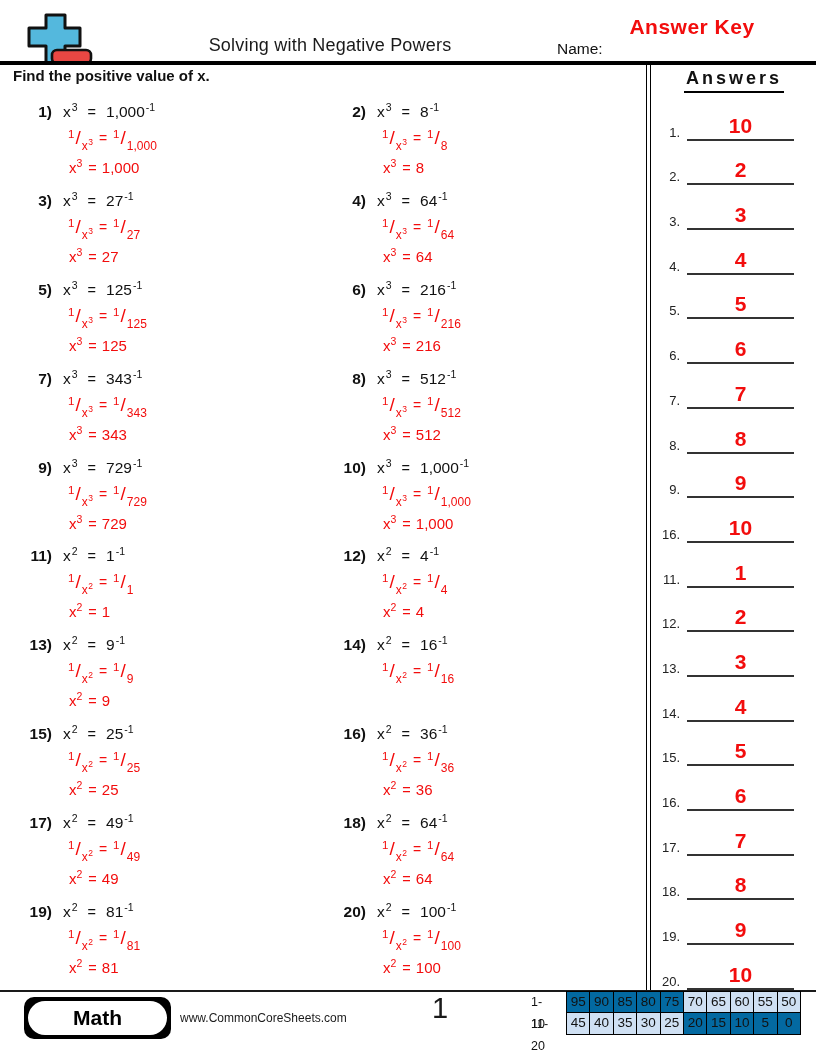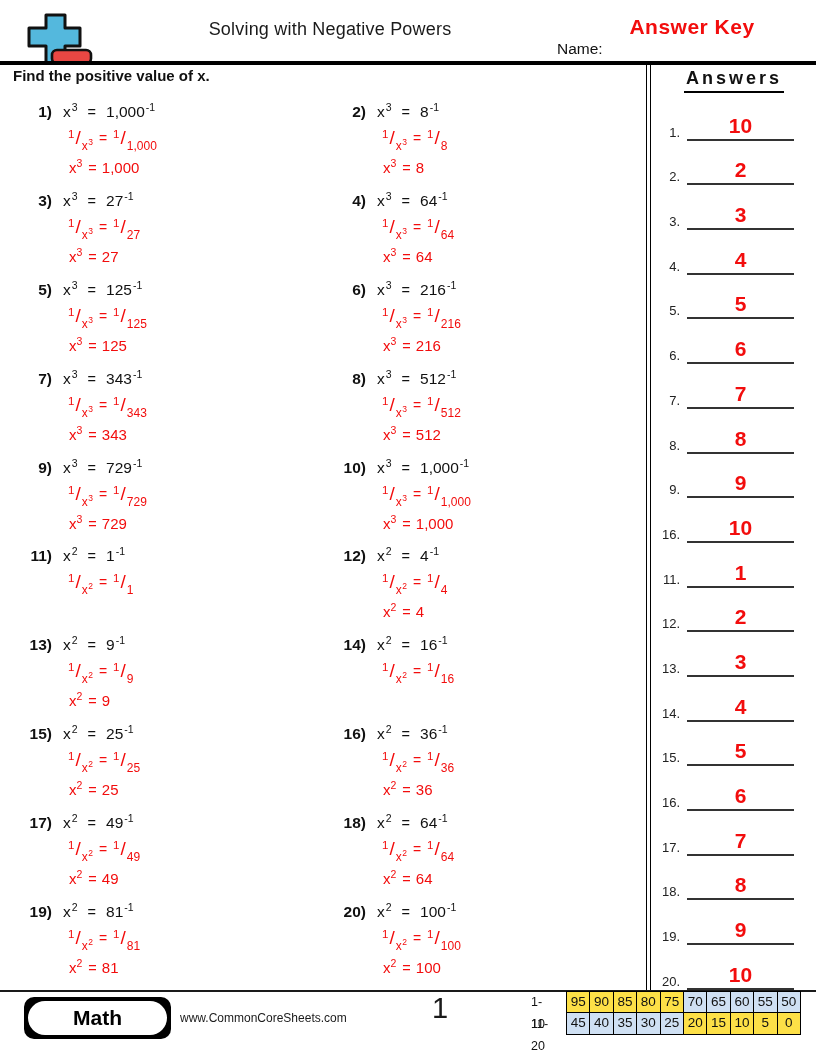--- a/index.html
+++ b/index.html
@@ -2,21 +2,21 @@
 <html><head>
 <meta charset="utf-8">
 <style>
   * { margin:0; padding:0; box-sizing:border-box; }
   html,body { background:#fff; }
   body { font-family:"Liberation Sans", sans-serif; color:#111; }
   .page { position:relative; width:816px; height:1056px; background:#fff; overflow:hidden; margin:0 auto; }
 
   
   .logo { position:absolute; left:24px; top:13px; }
-  .page-title { position:absolute; left:140px; top:19px; width:380px; text-align:center;
+  .page-title { position:absolute; left:140px; top:35px; width:380px; text-align:center;
                 font-size:18px; color:#1a1a1a; letter-spacing:0.2px; }
   .name-label { position:absolute; left:557px; top:40px; font-size:15.5px; }
   .answer-key { position:absolute; left:608px; top:15px; width:168px; text-align:center;
                 font-size:21px; font-weight:bold; color:#f20d0d; letter-spacing:0.5px; }
   .header-rule { position:absolute; left:0; top:61px; width:816px; height:3.5px; background:#000; }
 
   .instructions { position:absolute; left:13px; top:67px; font-size:15px; font-weight:bold; }
 
   
   .divider { position:absolute; left:646px; top:61px; height:930px; width:5px;
@@ -60,21 +60,21 @@
                          background:#fff; border-radius:18px;
                          display:flex; align-items:center; justify-content:center; }
   .subject-badge .pill span { font-size:21px; font-weight:bold; color:#000; }
   .website { position:absolute; left:180px; top:1011px; font-size:12px; color:#1a1a1a; }
   .page-number { position:absolute; left:420px; top:992px; width:40px; text-align:center;
                  font-size:29px; color:#1a1a1a; }
   .score-table { position:absolute; left:531px; top:991px; width:283px; }
   .score-row { display:flex; height:22px; align-items:stretch; }
   .score-label { width:36px; font-size:12.5px; line-height:22px; padding-right:17px; }
   .score-cell { width:24.4px; border:1px solid #000; margin-left:-1px; text-align:center;
-                font-size:13.5px; line-height:20px; background:#fde047; }
+                font-size:13.5px; line-height:20px; background:#0369a1; }
   .score-row + .score-row .score-cell { margin-top:-1px; }
   .score-cell.hl { background:#cfe0f3; }
 </style>
 </head>
 <body>
 
 <div class="page">
 
   <div class="logo">
     <svg width="70" height="52" viewBox="0 0 68 52">
@@ -210,20 +210,23 @@
     </div>
   </div>
 
   <div class="problem">
     <div class="p-line1">
       <span class="p-num">11)</span><span class="p-eq"><span>x</span><span class="exp">2</span><span class="eqs">=</span><span>1</span><span class="negexp">-1</span></span>
     </div>
     <div class="p-work">
       <span class="num1">1</span><span class="slash">/</span><span class="den"><span>x</span><span class="den-exp">2</span></span><span class="weq">=</span><span class="num1">1</span><span class="slash">/</span><span class="den">1</span>
     </div>
+    <div class="p-result">
+      <span>x</span><span class="exp">2</span><span class="eqs">=</span><span>1</span>
+    </div>
   </div>
 
   <div class="problem">
     <div class="p-line1">
       <span class="p-num">12)</span><span class="p-eq"><span>x</span><span class="exp">2</span><span class="eqs">=</span><span>4</span><span class="negexp">-1</span></span>
     </div>
     <div class="p-work">
       <span class="num1">1</span><span class="slash">/</span><span class="den"><span>x</span><span class="den-exp">2</span></span><span class="weq">=</span><span class="num1">1</span><span class="slash">/</span><span class="den">4</span>
     </div>
     <div class="p-result">

